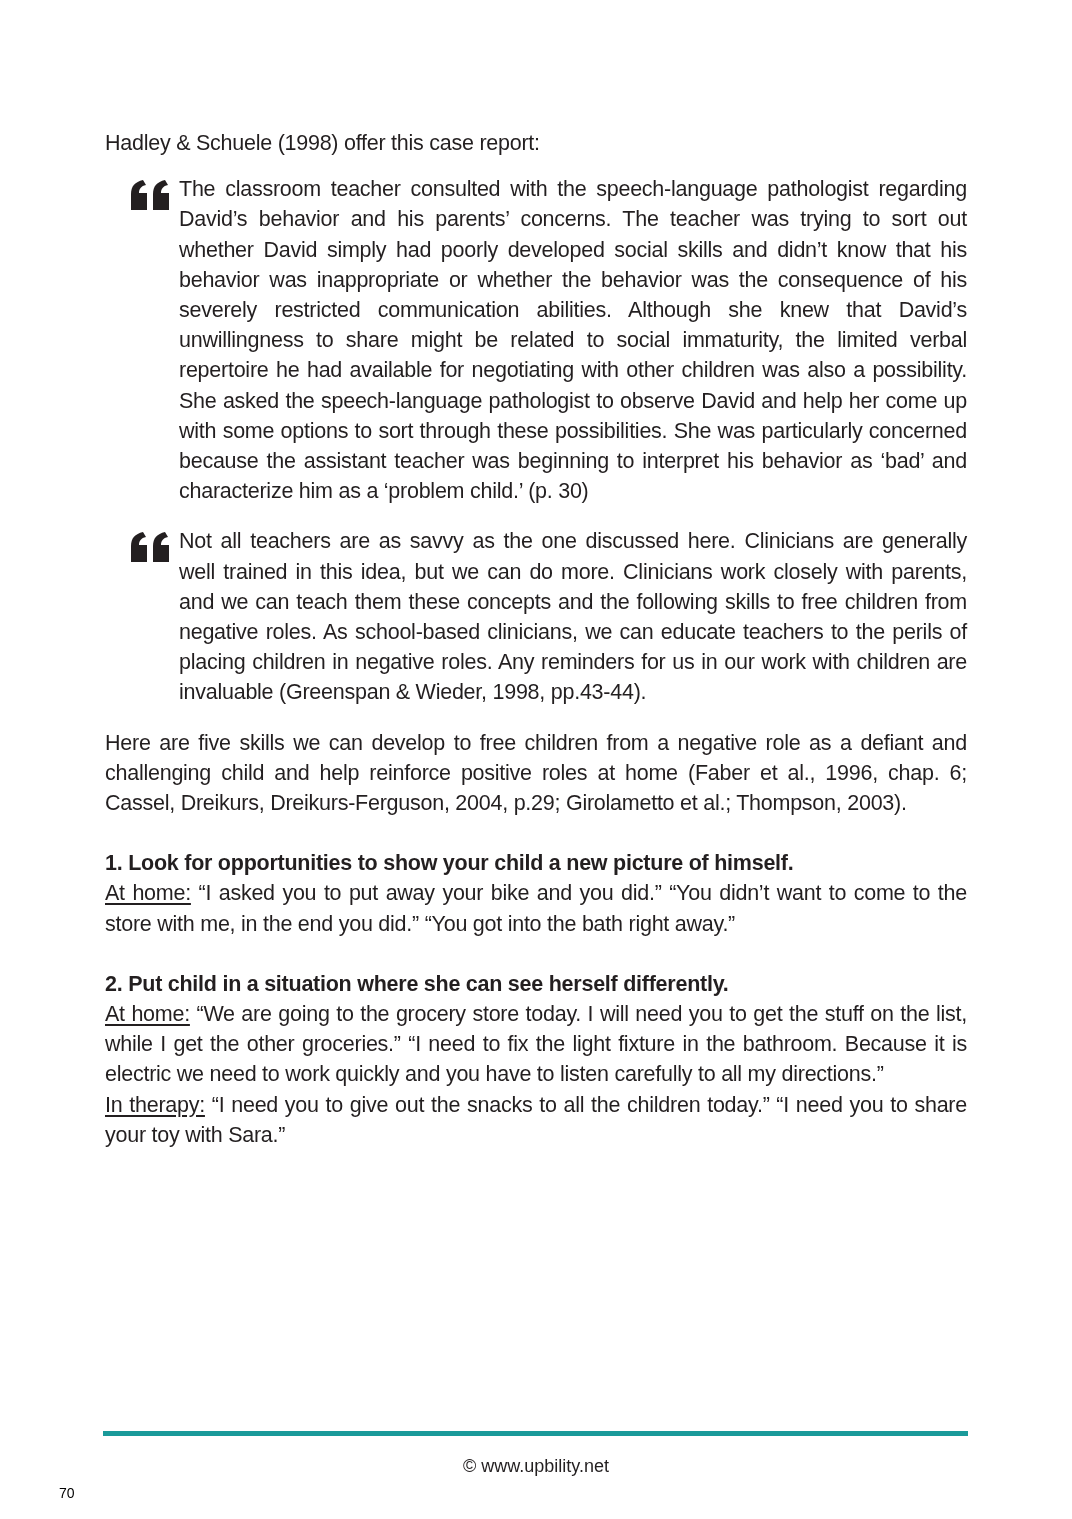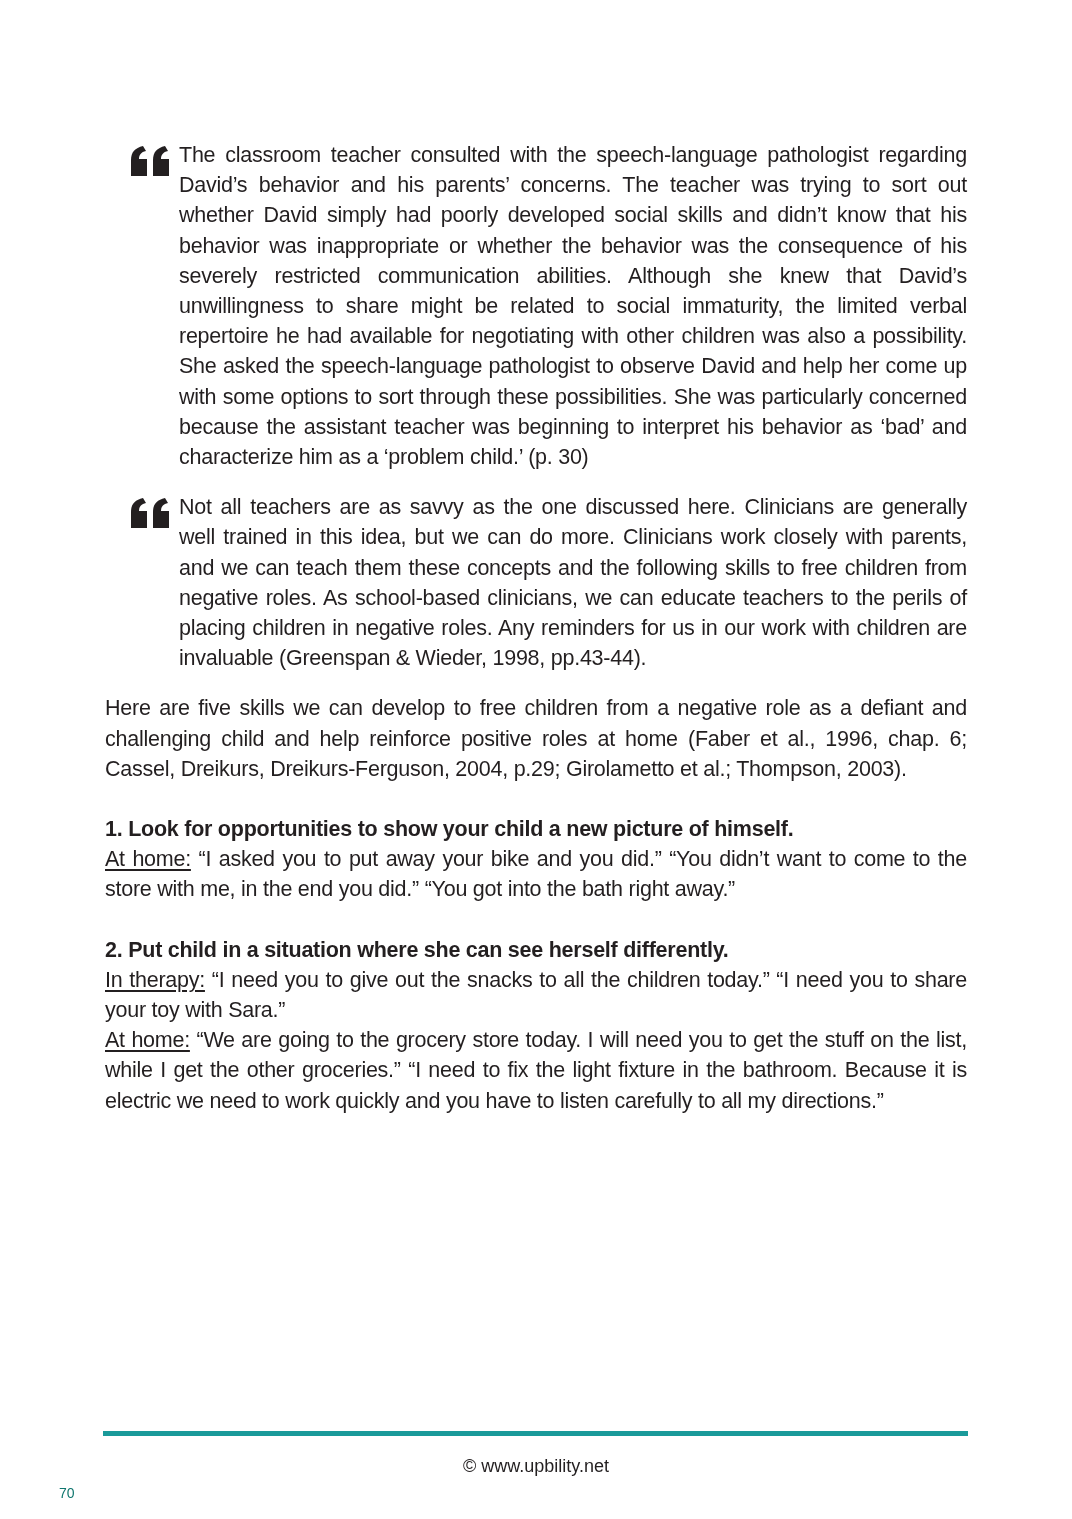--- a/index.html
+++ b/index.html
@@ -79,28 +79,29 @@
       top: 1456px;
       text-align: center;
       font-size: 18px;
       color: #231f20;
     }
     .page-number {
       position: absolute;
       left: 59px;
       top: 1485px;
       font-size: 14px;
-      color: #0f766e;
+      color: #000000;
     }
   </style>
 </head>
 <body>
 
 <div class="page-content">
 
+  <p class="intro">Hadley &amp; Schuele (1998) offer this case report:</p>
 
   <div class="quote">
     <span class="quote-icon">
       <svg width="44" height="30" viewBox="0 0 44 30">
         <path d="M2 30 V14 C2 6 6 2 14 0 L17 5 C12 6 10 9 10 13 H18 V30 Z" fill="#231f20"></path>
         <path d="M24 30 V14 C24 6 28 2 36 0 L39 5 C34 6 32 9 32 13 H40 V30 Z" fill="#231f20"></path>
       </svg>
     </span>
     <p>The classroom teacher consulted with the speech-language pathologist regarding David’s behavior and his parents’ concerns. The teacher was trying to sort out whether David simply had poorly developed social skills and didn’t know that his behavior was inappropriate or whether the behavior was the consequence of his severely restricted communication abilities. Although she knew that David’s unwillingness to share might be related to social immaturity, the limited verbal repertoire he had available for negotiating with other children was also a possibility. She asked the speech-language pathologist to observe David and help her come up with some options to sort through these possibilities. She was particularly concerned because the assistant teacher was beginning to interpret his behavior as ‘bad’ and characterize him as a ‘problem child.’ (p. 30)</p>
   </div>
@@ -117,21 +118,21 @@
 
   <p class="para">Here are five skills we can develop to free children from a negative role as a defiant and challenging child and help reinforce positive roles at home (Faber et al., 1996, chap. 6; Cassel, Dreikurs, Dreikurs-Ferguson, 2004, p.29; Girolametto et al.; Thompson, 2003).</p>
 
   <div class="skill">
     <p class="skill-title">1. Look for opportunities to show your child a new picture of himself.</p>
     <p class="skill-line"><span class="u-label">At home:</span><span> “I asked you to put away your bike and you did.” “You didn’t want to come to the store with me, in the end you did.” “You got into the bath right away.”</span></p>
   </div>
 
   <div class="skill">
     <p class="skill-title">2. Put child in a situation where she can see herself differently.</p>
+    <p class="skill-line"><span class="u-label">At home:</span><span> “We are going to the grocery store today. I will need you to get the stuff on the list, while I get the other groceries.” “I need to fix the light fixture in the bathroom. Because it is electric we need to work quickly and you have to listen carefully to all my directions.”</span></p>
     <p class="skill-line"><span class="u-label">In therapy:</span><span> “I need you to give out the snacks to all the children today.” “I need you to share your toy with Sara.”</span></p>
-    <p class="skill-line"><span class="u-label">At home:</span><span> “We are going to the grocery store today. I will need you to get the stuff on the list, while I get the other groceries.” “I need to fix the light fixture in the bathroom. Because it is electric we need to work quickly and you have to listen carefully to all my directions.”</span></p>
   </div>
 
 </div>
 
 <div class="footer-rule" style="background: rgb(26, 154, 154);"></div>
 <div class="footer-text">© www.upbility.net</div>
 <div class="page-number">70</div>
 
 </body></html>

